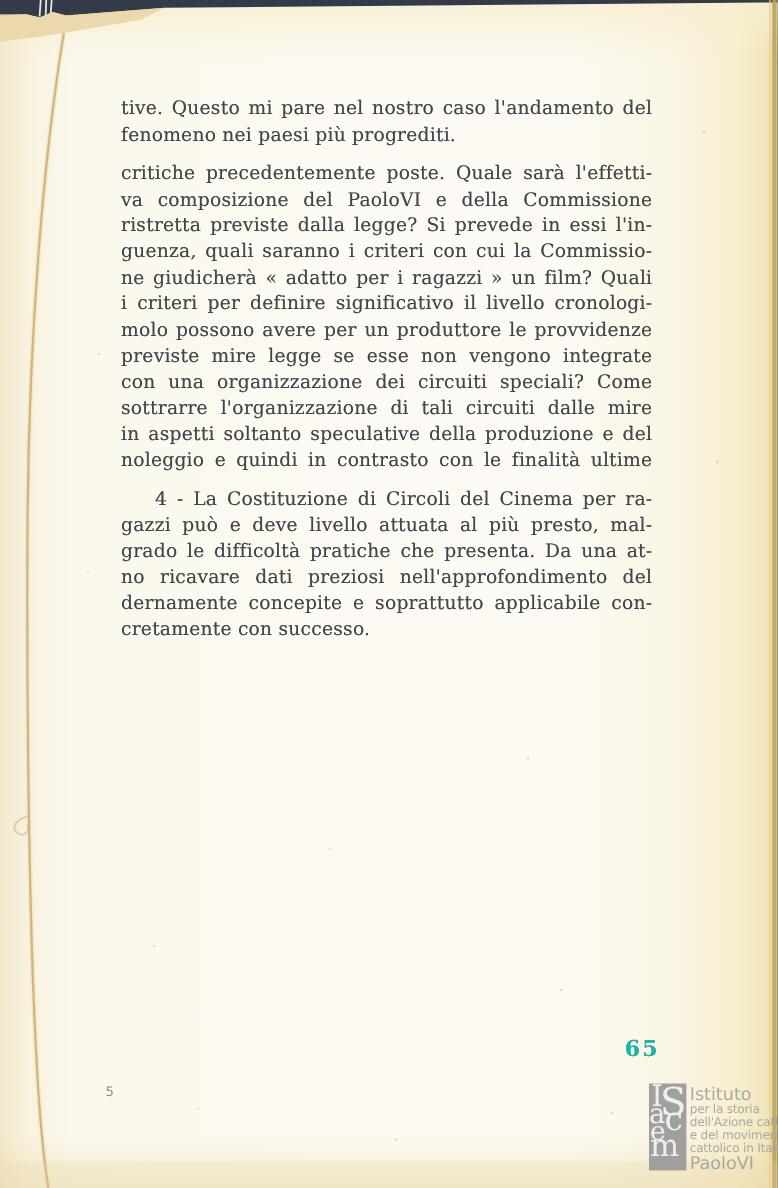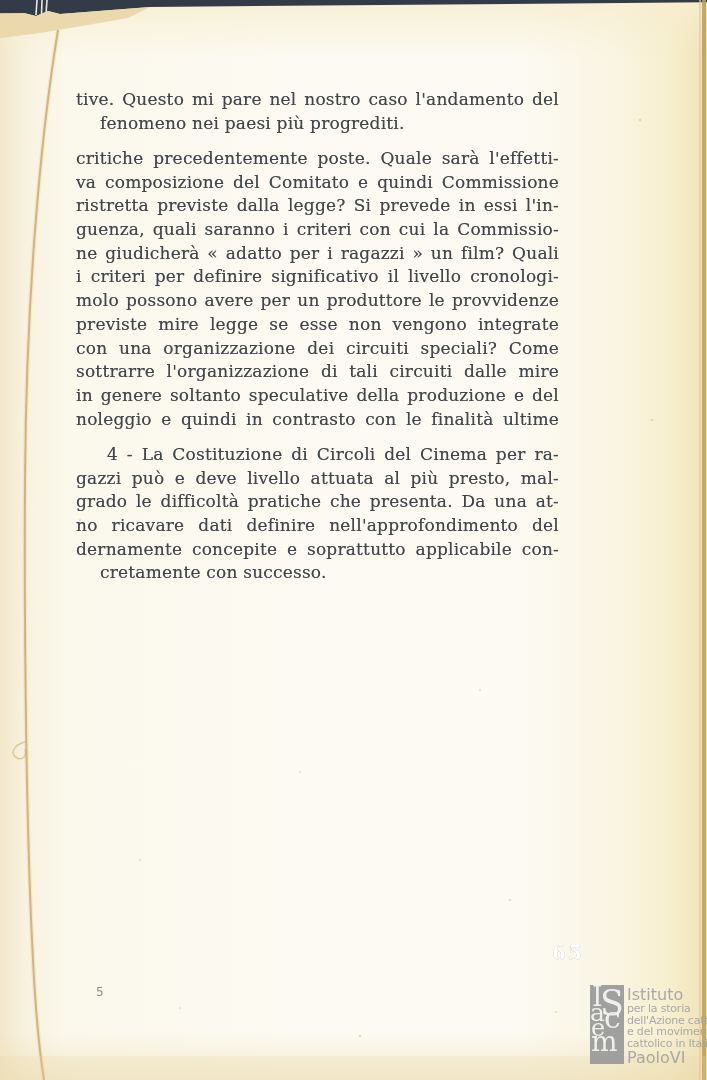--- a/index.html
+++ b/index.html
@@ -17,33 +17,33 @@
     background:
       linear-gradient(180deg, rgba(247,238,208,.85) 0px, rgba(252,250,243,0) 58px),
       linear-gradient(0deg, rgba(236,220,172,.5) 0px, rgba(252,250,243,0) 48px),
       linear-gradient(90deg, #f2e7cb 0px, #f8f2e0 26px, #fbf8ec 66px,
         var(--page) 300px, var(--page) 520px, #faf5e3 612px, #f7efd0 668px, #f0e2b4 707px);
   }
   
   .artifacts{position:absolute;inset:0;z-index:1;pointer-events:none;}
   
   .text-block{
-    position:absolute;left:76px;top:88px;width:483px;z-index:2;
+    position:absolute;left:110px;top:88px;width:483px;z-index:2;
     font-size:17px;line-height:23.7px;color:var(--ink);
     letter-spacing:.2px;
     text-shadow:0 0 .5px rgba(65,70,76,.55);
   }
   .para{margin:0 0 11.5px 0;}
   .line{text-align:justify;text-align-last:justify;text-justify:inter-word;}
-  .line.para-last{text-align-last:left;margin-left:24px;}
+  .line.para-last{text-align-last:left;}
   .line.indented{text-indent:31px;}
   
   .page-number{
-    position:absolute;left:552px;top:941px;z-index:2;
-    font-size:20px;font-weight:bold;color:#ffffff;letter-spacing:2px;
+    position:absolute;left:568px;top:941px;z-index:2;
+    font-size:20px;font-weight:bold;color:#14b8a6;letter-spacing:2px;
     text-shadow:0 0 .5px rgba(49,54,60,.5);
   }
   .sheet-number{
     position:absolute;left:96px;top:985px;z-index:2;
     font-family:"DejaVu Sans", sans-serif;font-size:12px;color:#8e8c83;
   }
   
   .watermark{
     position:absolute;left:590px;top:985px;width:117px;z-index:3;
     display:flex;gap:3px;opacity:.95;
@@ -109,37 +109,37 @@
   <rect x="0" y="1056" width="707" height="24" fill="#ead8a8" opacity="0.22"></rect>
 </svg>
 
 <div class="text-block">
     <div class="para">
       <div class="line">tive. Questo mi pare nel nostro caso l'andamento del</div>
       <div class="line para-last">fenomeno nei paesi più progrediti.</div>
     </div>
     <div class="para">
       <div class="line">critiche precedentemente poste. Quale sarà l'effetti-</div>
-      <div class="line">va composizione del Comitato e quindi Commissione</div>
+      <div class="line">va composizione del PaoloVI e della Commissione</div>
       <div class="line">ristretta previste dalla legge? Si prevede in essi l'in-</div>
       <div class="line">guenza, quali saranno i criteri con cui la Commissio-</div>
       <div class="line">ne giudicherà « adatto per i ragazzi » un film? Quali</div>
       <div class="line">i criteri per definire significativo il livello cronologi-</div>
       <div class="line">molo possono avere per un produttore le provvidenze</div>
       <div class="line">previste mire legge se esse non vengono integrate</div>
       <div class="line">con una organizzazione dei circuiti speciali? Come</div>
       <div class="line">sottrarre l'organizzazione di tali circuiti dalle mire</div>
-      <div class="line">in genere soltanto speculative della produzione e del</div>
+      <div class="line">in aspetti soltanto speculative della produzione e del</div>
       <div class="line">noleggio e quindi in contrasto con le finalità ultime</div>
     </div>
     <div class="para">
       <div class="line indented">4 - La Costituzione di Circoli del Cinema per ra-</div>
       <div class="line">gazzi può e deve livello attuata al più presto, mal-</div>
       <div class="line">grado le difficoltà pratiche che presenta. Da una at-</div>
-      <div class="line">no ricavare dati definire nell'approfondimento del</div>
+      <div class="line">no ricavare dati preziosi nell'approfondimento del</div>
       <div class="line">dernamente concepite e soprattutto applicabile con-</div>
       <div class="line para-last">cretamente con successo.</div>
     </div>
   </div>
 
 <div class="page-number">65</div>
 
 <div class="sheet-number">5</div>
 
 <div class="watermark">

